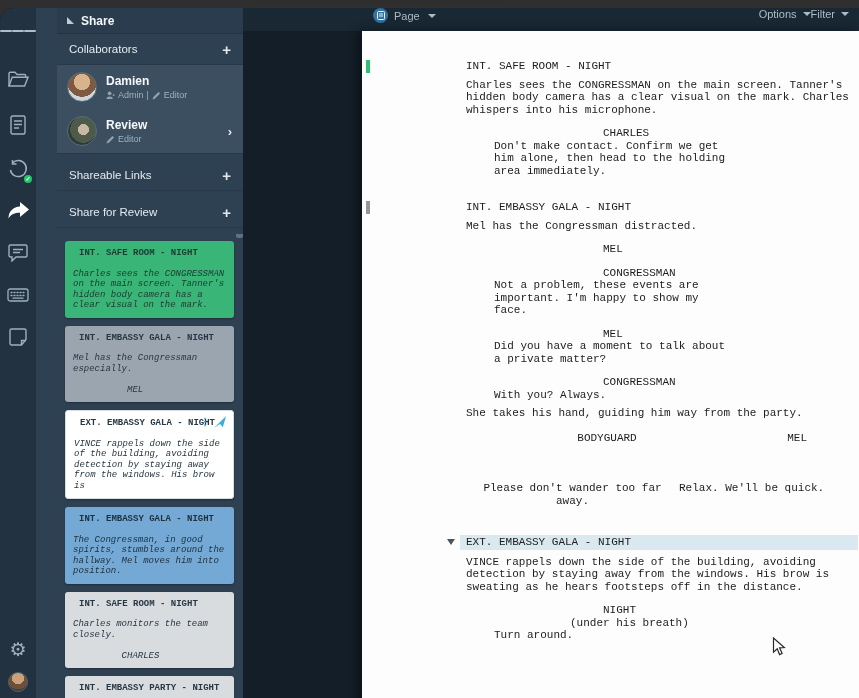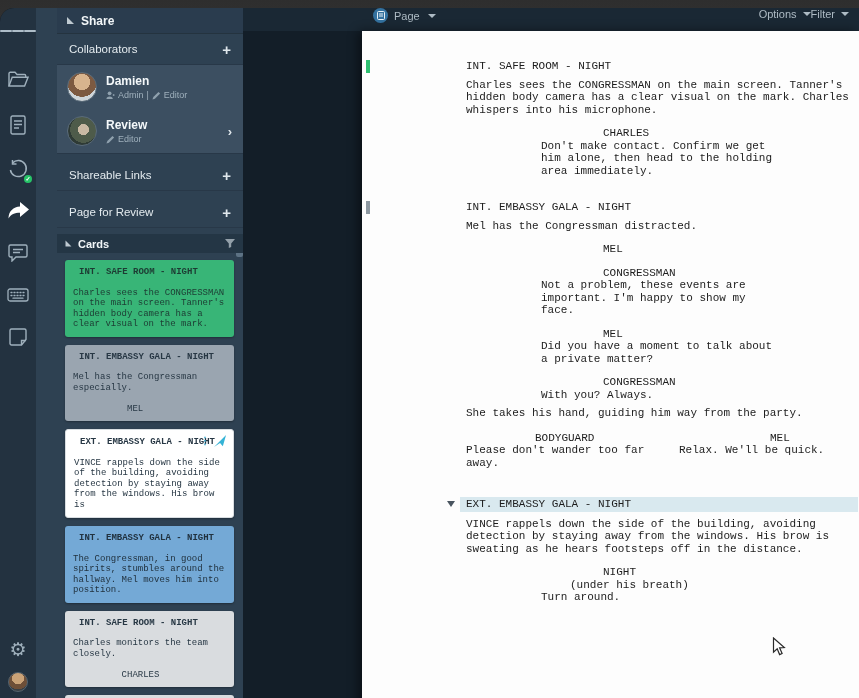--- a/index.html
+++ b/index.html
@@ -35,52 +35,52 @@
   .proles svg { opacity:.85; }
   .chev { position:absolute; right:11px; top:50%; transform:translateY(-50%); color:#dfe7ec; font-size:13px; font-weight:bold; }
   .spacer6 { height:6px; flex:0 0 6px; }
 
   .cards-header { height:19px; flex:0 0 19px; background:#243645; display:flex; align-items:center; padding:0 8px; font-size:11px; font-weight:bold; color:#f2f6f8; cursor:pointer; }
   .cards-header .tri { transform:rotate(90deg) scale(.85); margin-right:6px; }
   .funnel { margin-left:auto; opacity:.65; }
   .cards-list { flex:1; overflow:hidden; padding:7px 9px 0 8px; display:flex; flex-direction:column; gap:8px; position:relative; }
   .card { border-radius:3px; padding:7px 8px 7px 8px; font-family:"Liberation Mono","DejaVu Sans Mono",monospace; font-size:9px; line-height:10.5px; cursor:pointer; flex:0 0 auto; position:relative; box-shadow:0 1px 2px rgba(0,0,0,.3); }
   .card-heading { font-weight:bold; padding-left:6px; margin-bottom:10px; white-space:pre; }
-  .card-body { white-space:pre-wrap; }
+  .card-body { white-space:pre-wrap;font-style:italic; }
   .card.selected { border:1px solid #d8dde1; }
   .card-icons { position:absolute; top:5px; right:6px; display:flex; align-items:center; gap:4px; }
   .vdots { color:#3aa9cf; font-size:10px; line-height:10px; letter-spacing:0; font-weight:bold; }
   .cards-scrollthumb { position:absolute; right:0px; top:-12px; width:7px; height:16px; background:#5d7284; border-radius:2px; }
 
   
   .main { flex:1; position:relative; background:#131e28; }
   .toolbar { height:23px; background:#1a2834; display:flex; align-items:flex-start; padding:0 10px 0 130px; color:#aebbc4; font-size:11px; }
   .tb-left { display:flex; align-items:center; gap:6px; cursor:pointer; }
   .page-badge { width:15px; height:15px; border-radius:50%; background:#33719f; display:flex; align-items:center; justify-content:center; }
   .caret { width:0; height:0; border-left:4px solid transparent; border-right:4px solid transparent; border-top:4px solid #aebbc4; margin-left:2px; }
   .tb-right { margin-left:auto; display:flex; align-items:center; }
   .tb-item { display:flex; align-items:center; gap:4px; cursor:pointer; }
 
   .page { position:absolute; left:119px; top:23px; right:0; bottom:-20px; background:#fdfdfd; box-shadow:-4px 0 10px rgba(0,0,0,.45); }
   .script { position:relative; padding:29px 0 0 104px; font-family:"Liberation Mono","DejaVu Sans Mono",monospace; font-size:11px; line-height:12.5px; color:#1c1c1c; }
   .blk { position:relative; }
   .action { white-space:pre-wrap; max-width:392px; margin-top:6px; }
   .charname { margin-left:137px; margin-top:11px; }
   .paren { margin-left:104px; }
-  .dlg { white-space:pre-wrap; margin-left:75px; max-width:250px; }
+  .dlg { white-space:pre-wrap; margin-left:28px; max-width:250px; }
   .scene { font-weight:normal; position:relative; margin-top:24px; }
   .scene:first-child { margin-top:0; }
   .marker { position:absolute; left:-100px; top:0px; width:4px; height:13px; }
   .scene-hl { background:#d9e9ef; display:inline-block; width:398px; margin-left:-6px; padding:1px 0 1px 6px; }
   .hl-tri { position:absolute; left:-19px; top:4px; width:0; height:0; border-left:4.5px solid transparent; border-right:4.5px solid transparent; border-top:6px solid #4a5560; }
-  .dual { display:flex; margin-top:12px; }
+  .dual { display:flex; margin-top:12px;text-align:center; }
   .dual-left { width:213px; }
   .dual-left .dname { margin-left:69px; }
   .dual-right .dname { margin-left:91px; }
-  .dual .dtext { white-space:pre-wrap; }
+  .dual .dtext { white-space:pre-wrap;margin-top:38px; }
   .cursor { position:absolute; left:410px; top:606px; pointer-events:none; }
 </style>
 </head>
 <body>
 
 <div class="app">
 
   <div class="rail">
     <div class="rail-icon hamburger" style="margin-top:8px">
         <span></span>
@@ -183,32 +183,25 @@
       </div>
     </div>
 
     <div class="spacer6"></div>
     <div class="prow">
       <span>Shareable Links</span>
       <span class="plus">+</span>
     </div>
     <div class="spacer6"></div>
     <div class="prow">
-      <span>Page for Review</span>
+      <span>Share for Review</span>
       <span class="plus">+</span>
     </div>
     <div class="spacer6"></div>
 
-    <div class="cards-header">
-      <span class="tri"></span>
-      <span>Cards</span>
-      <svg class="funnel" width="10" height="9" viewBox="0 0 10 9" fill="#cfd9e0">
-          <path d="M0 0 h10 L6.2 4.5 V8 L3.8 9 V4.5 Z"></path>
-        </svg>
-    </div>
 
     <div class="cards-list">
       <div class="cards-scrollthumb"></div>
 
       <div class="card" style="background: rgb(56, 181, 119); color: rgb(29, 59, 51);">
         <div class="card-heading">INT. SAFE ROOM - NIGHT</div>
         <div class="card-body">Charles sees the CONGRESSMAN
 on the main screen. Tanner's
 hidden body camera has a
 clear visual on the mark.</div>

